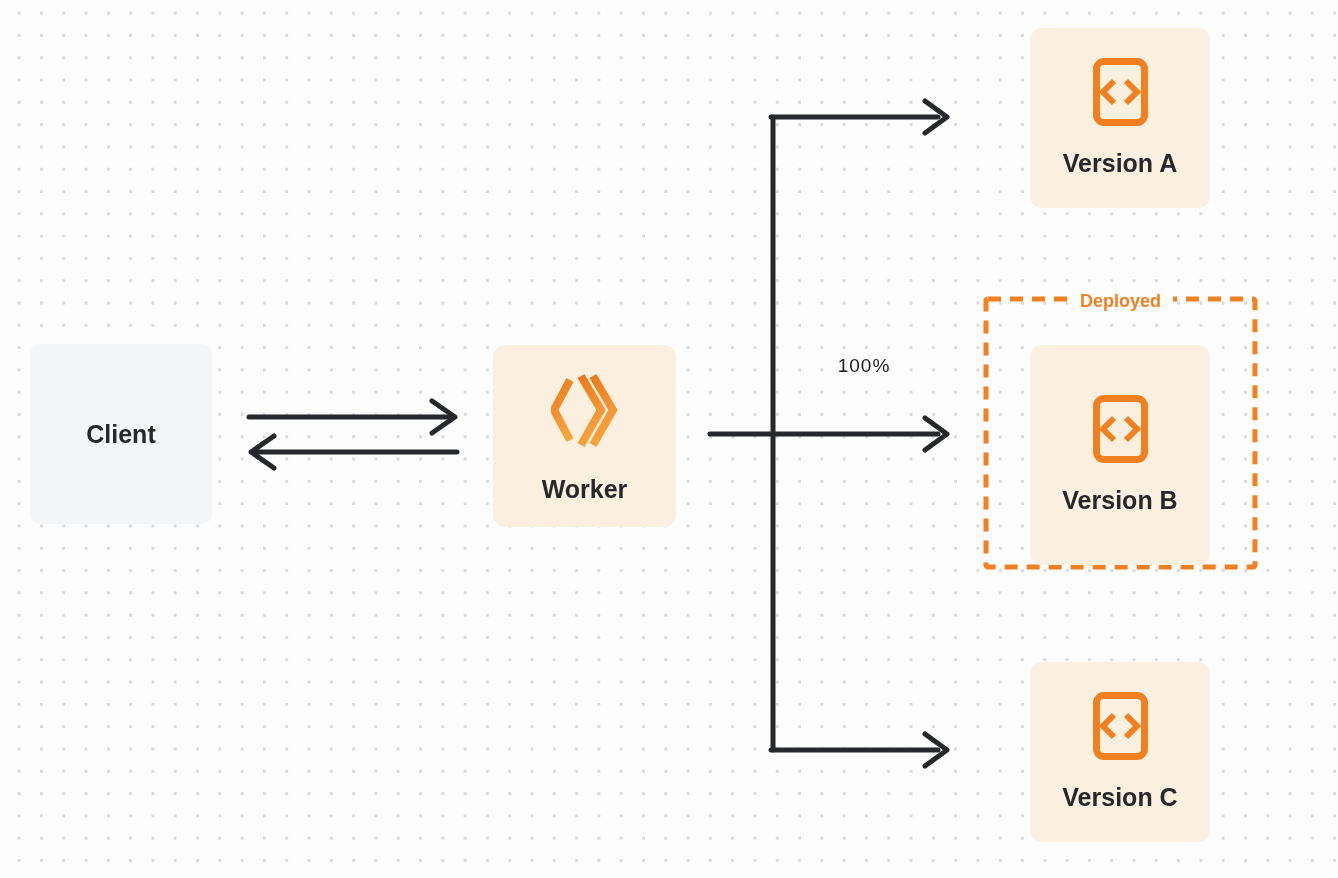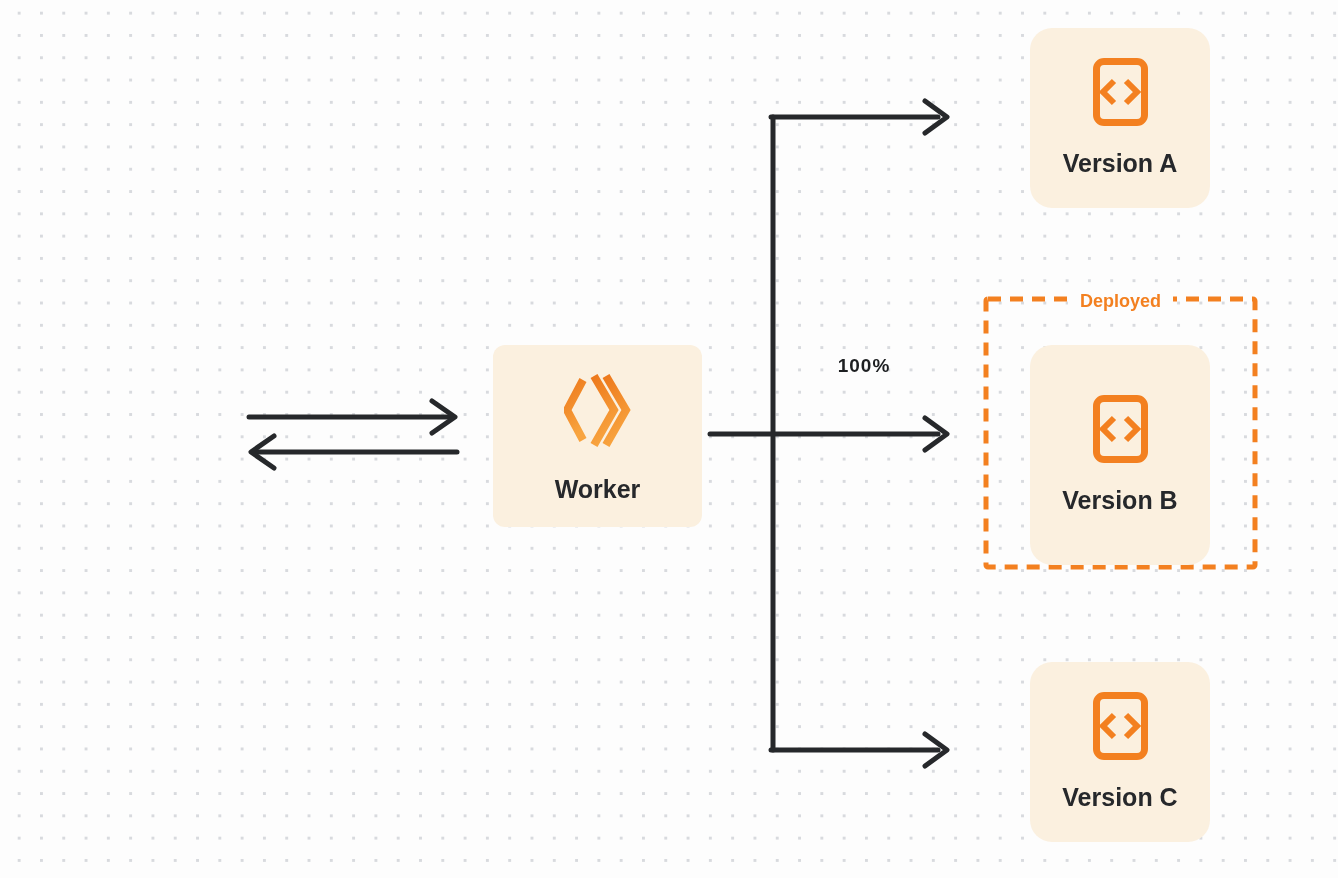--- a/index.html
+++ b/index.html
@@ -46,29 +46,29 @@
   }
   .node.gray  { background: #f4f5f7; border-radius: 10px; }
   .node.cream { background: #fbf0df; }
   .node-label {
     font-size: 25px;
     font-weight: 700;
     color: #26282b;
     white-space: nowrap;
   }
   .worker-node { gap: 27px; padding-top: 4px; }
-  .version-node { gap: 23px; border-radius: 22px; }
+  .version-node { gap: 23px; }
   .traffic {
     position: absolute;
     left: 789px;
     top: 350px;
     width: 150px;
     text-align: center;
     font-size: 19px;
-    font-weight: 700;
+    font-weight: 400;
     letter-spacing: 1px;
     line-height: 32px;
     color: #1d1f21;
   }
   .deployed {
     position: absolute;
     left: 986px;
     top: 286px;
     width: 269px;
     height: 30px;
@@ -111,22 +111,25 @@
       <line x1="710" y1="434" x2="938" y2="434"></line>
       <polyline points="925,418 947,434 925,450"></polyline>
     </g>
     <g>
       <line x1="771" y1="750" x2="938" y2="750"></line>
       <polyline points="925,734 947,750 925,766"></polyline>
     </g>
     <rect class="dashed-rect" x="986" y="299" width="269" height="268" rx="2"></rect>
   </svg>
 
+  <div class="node gray" style="left:30px; top:344px; width:182px; height:180px;">
+    <div class="node-label">Client</div>
+  </div>
 
-  <div class="node cream worker-node" style="left:493px; top:345px; width:209px; height:178px;">
+  <div class="node cream worker-node" style="left:493px; top:345px; width:183px; height:178px;">
     <div class="icon-wrap">
       <svg width="67" height="75" viewBox="0 0 67 75">
         <defs>
           <linearGradient id="wgrad" x1="0" y1="0" x2="0.25" y2="1">
             <stop offset="0" stop-color="#ed791c"></stop>
             <stop offset="1" stop-color="#f8a43f"></stop>
           </linearGradient>
         </defs>
         <g fill="none" stroke="url(#wgrad)" stroke-width="8" stroke-linejoin="miter" stroke-linecap="butt">
           <polyline points="19,7 3,37 19,67"></polyline>

